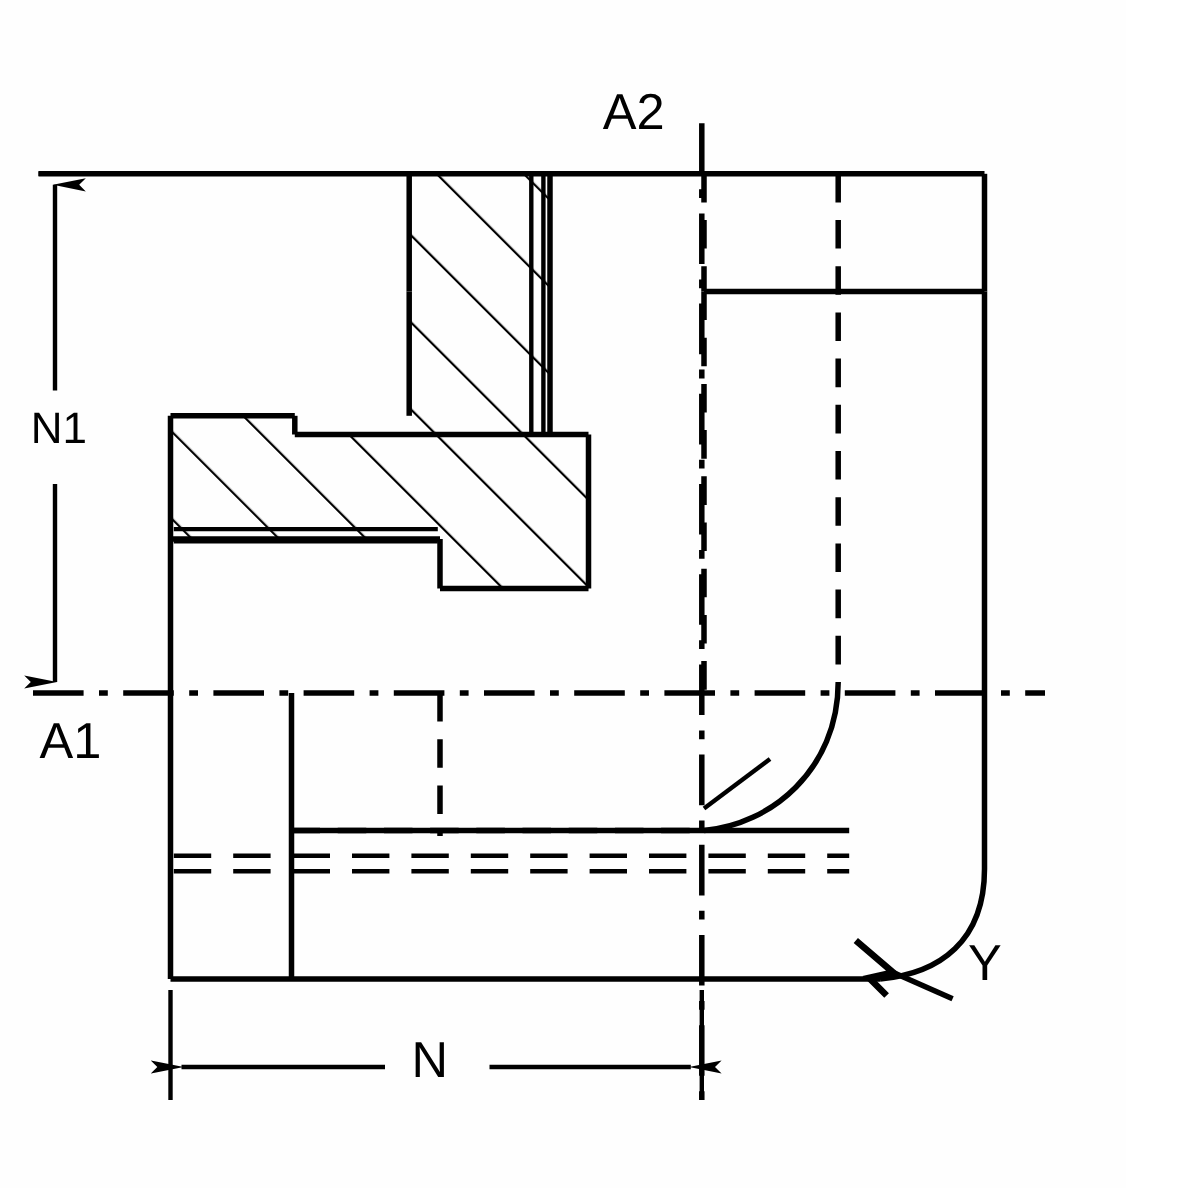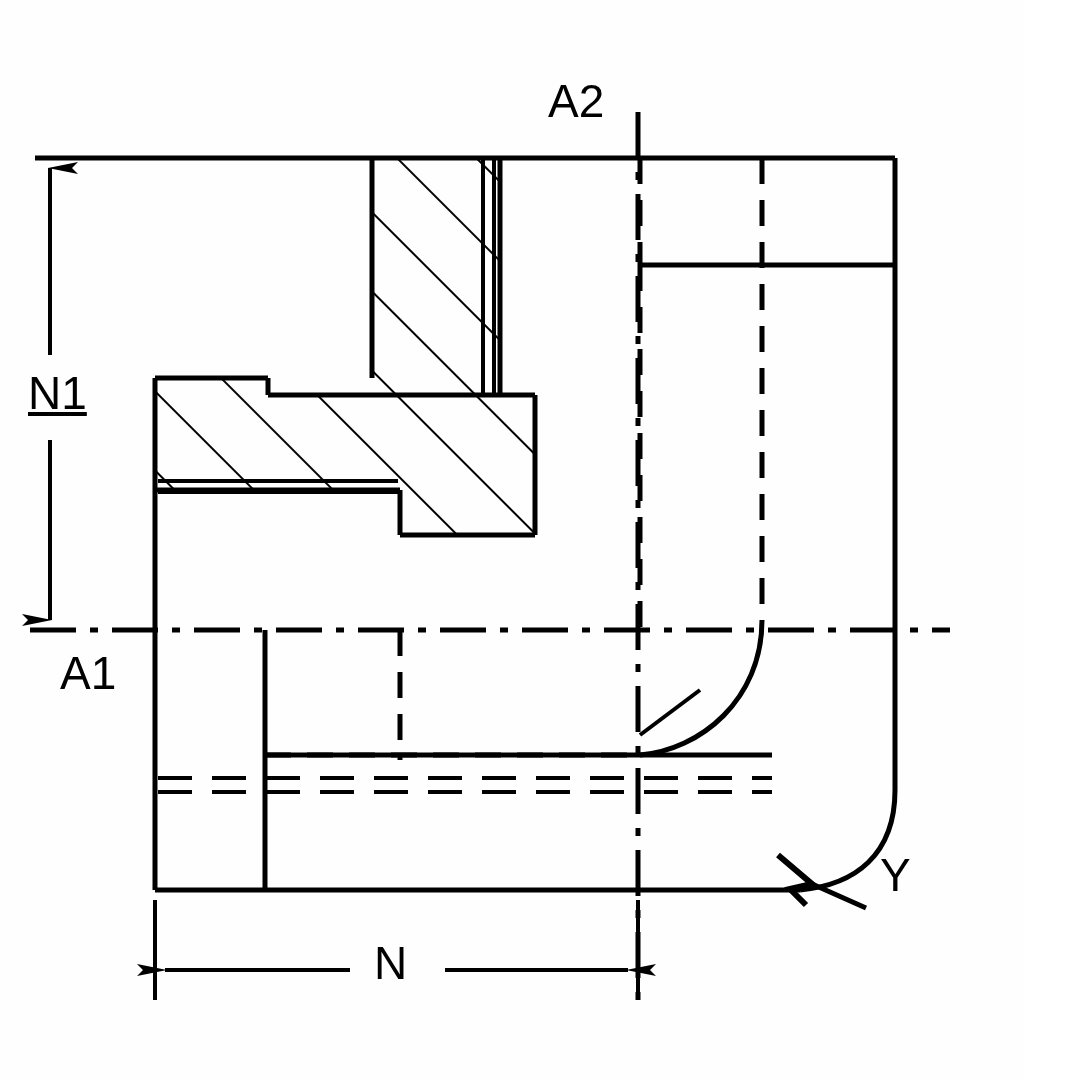--- a/index.html
+++ b/index.html
@@ -3,22 +3,22 @@
 <meta charset="utf-8">
 <style>
   html,body{margin:0;padding:0;background:#ffffff;}
   body{width:1080px;height:1080px;overflow:hidden;
        font-family:"Liberation Sans", sans-serif;}
   #stage{position:relative;width:1024px;height:1080px;background:#fefefe;}
   svg#dwg{position:absolute;left:0;top:0;width:1080px;height:1080px;}
   .lbl{position:absolute;color:#000;font-family:"Liberation Sans",sans-serif;
        font-weight:400;white-space:nowrap;line-height:1;}
   #lbl-a2{left:548px;top:78px;font-size:46px;}
-  #lbl-a1{left:36px;top:650px;font-size:46px;margin-left:24px;}
-  #lbl-n1{left:28px;top:370px;font-size:46px;text-decoration:underline;}
+  #lbl-a1{left:36px;top:650px;font-size:46px;}
+  #lbl-n1{left:28px;top:370px;font-size:40px;}
   #lbl-n{left:374px;top:940px;font-size:46px;}
   #lbl-y{left:880px;top:852px;font-size:46px;}
   #lbl-flats{left:888px;top:920px;font-size:46px;}
 </style>
 </head>
 <body>
 
 <div id="stage">
 
   <svg id="dwg" viewBox="0 0 1080 1080">

